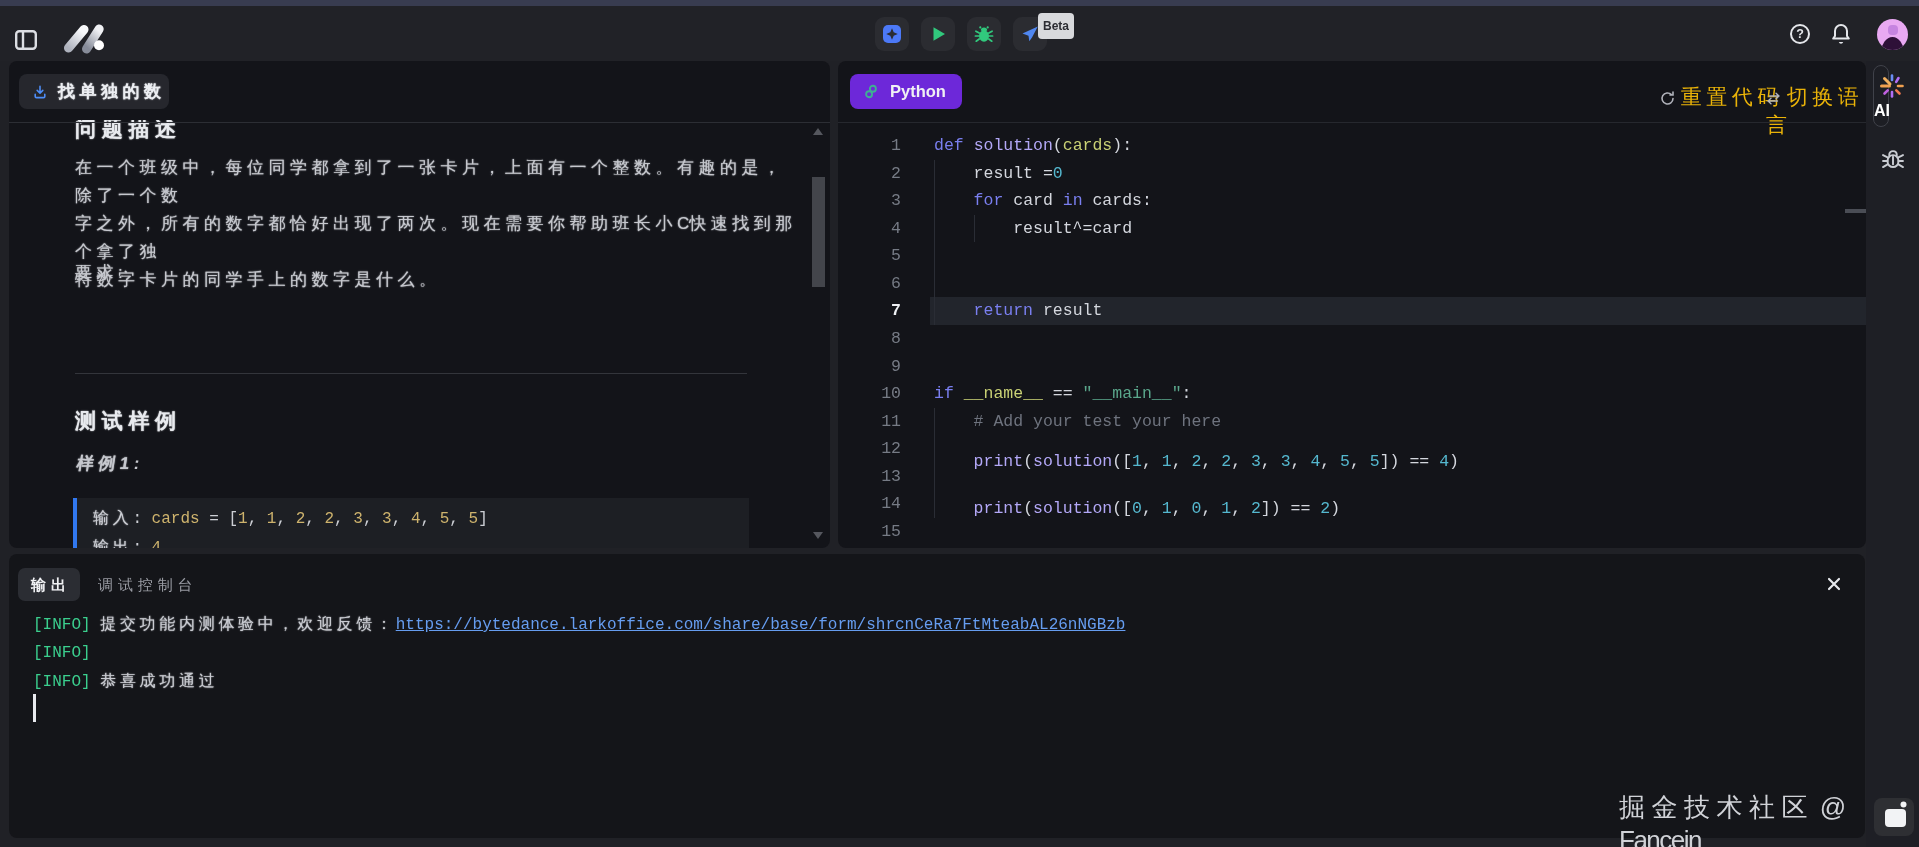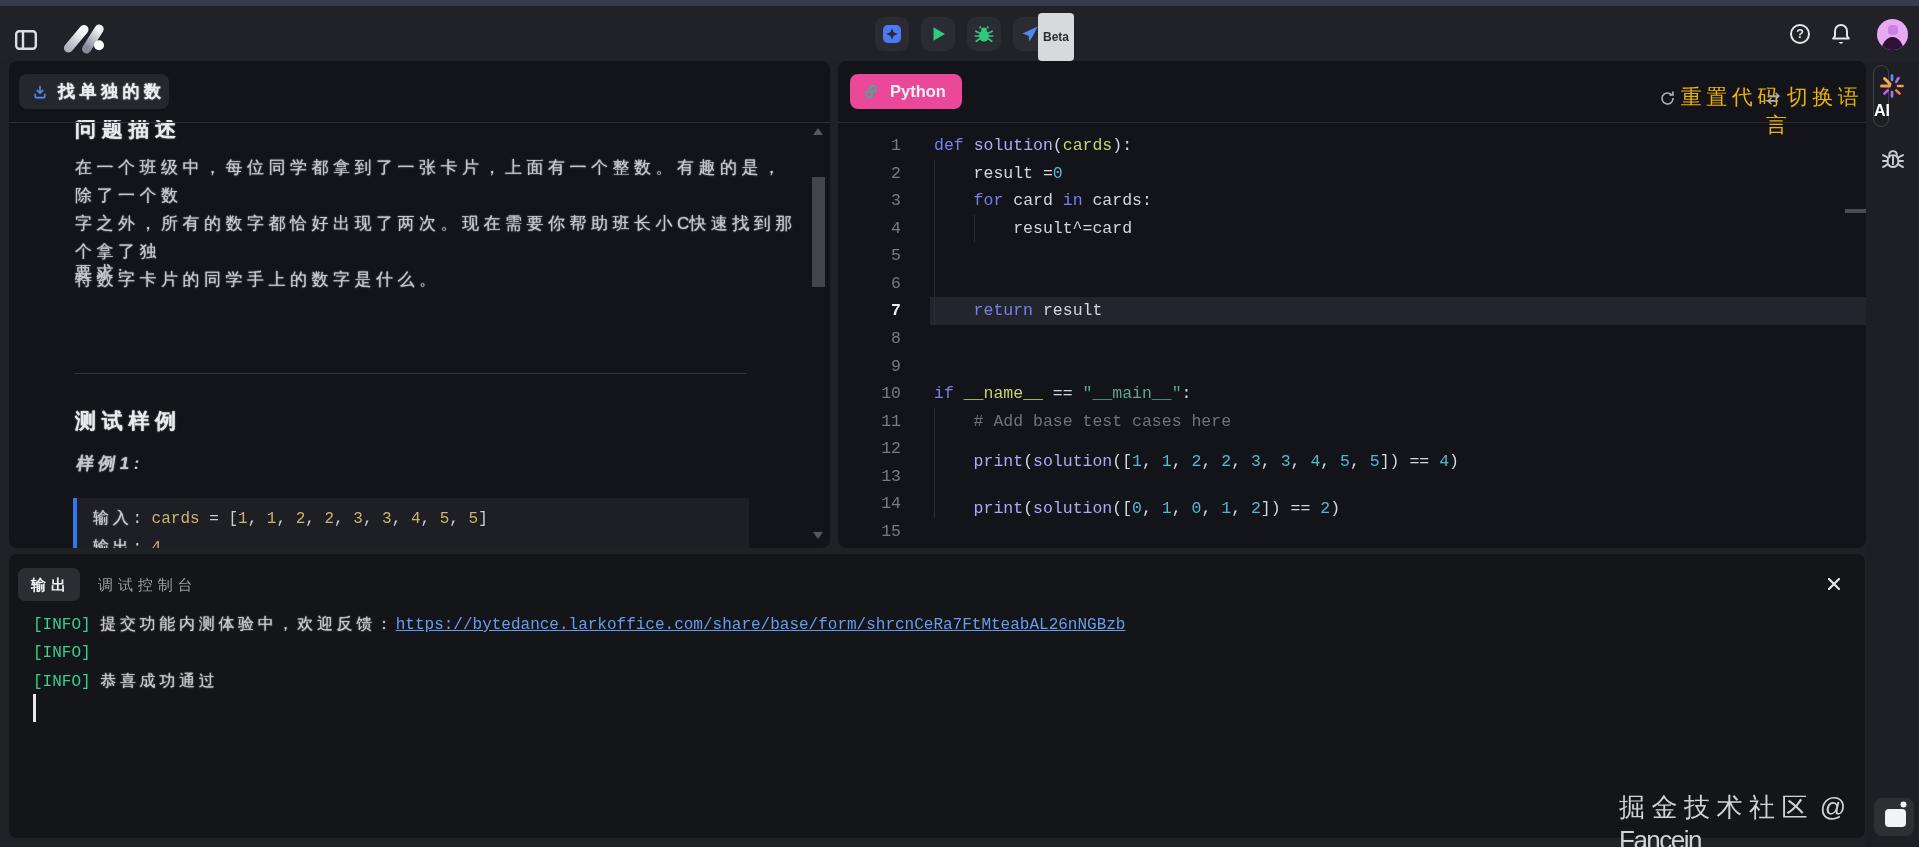--- a/index.html
+++ b/index.html
@@ -8,34 +8,34 @@
   .abs { position:absolute; }
   #stage { position:relative; width:1919px; height:847px; }
   .cjk { letter-spacing:4.5px; text-shadow:0 0 1.5px currentColor; }
   .cjkm { letter-spacing:3.7px; font-family:"Liberation Sans",sans-serif; text-shadow:0 0 1.5px currentColor; }
   
   #strip { left:0; top:0; width:1919px; height:6px; background:#383c50; }
   #header { left:0; top:6px; width:1919px; height:55px; background:#212227; }
   .toolbtn { position:absolute; top:11px; width:34px; height:34px; background:#2b2c31; border-radius:9px; }
   .toolbtn svg { position:absolute; left:7px; top:7px; }
   #beta { position:absolute; left:1038px; top:7px; background:#d8d9dc; color:#2c2d33;
-     font-size:12px; font-weight:bold; border-radius:4px; padding:17px 5px; }
+     font-size:12px; font-weight:bold; border-radius:4px; padding:6px 5px; }
   
   #lpanel { left:9px; top:61px; width:821px; height:487px; background:#131419; border-radius:8px; overflow:hidden; }
   #rpanel { left:838px; top:61px; width:1028px; height:487px; background:#131419; border-radius:8px; overflow:hidden; }
   #bpanel { left:9px; top:554px; width:1856px; height:284px; background:#141519; border-radius:8px; overflow:hidden; }
   
   #ltab { position:absolute; left:10px; top:13px; width:150px; height:35px; background:#26272d;
     border-radius:8px; color:#eceef2; font-weight:bold; font-size:17px; line-height:35px; }
   #ldivider { position:absolute; left:0; top:61px; width:821px; height:1px; background:#2c2e34; z-index:2; }
   #lcontent { position:absolute; left:0; top:59px; width:790px; height:430px; overflow:hidden;
     color:#c6c8ce; font-size:17px; }
   h2.doc { color:#e8eaee; font-size:21px; font-weight:bold; letter-spacing:5.7px; text-shadow:0 0 1.5px currentColor; }
   
-  #pychip { position:absolute; left:12px; top:13px; height:35px; background:#ec4899;
+  #pychip { position:absolute; left:12px; top:13px; height:35px; background:#6d28d9;
     border-radius:8px; color:#f0f1f4; font-weight:bold; font-size:16.5px; line-height:35px; padding:0 16px 0 40px; }
   #rdivider { position:absolute; left:0; top:61px; width:1028px; height:1px; background:#26282e; }
   .rtool { position:absolute; top:22px; color:#eab308; font-size:21px; }
   
   #editor { position:absolute; left:0; top:62px; width:1028px; height:427px;
     font-family:"Liberation Mono", monospace; font-size:16.5px; }
   .ln { position:absolute; width:63px; text-align:right; color:#767b85; line-height:27.57px; height:27.57px; }
   .cl { position:absolute; left:96px; white-space:pre; color:#d4d7de; line-height:27.57px; height:27.57px; }
   .kw { color:#7a7ff0; } .fn { color:#b3a8f7; } .pm { color:#c9d175; }
   .nm { color:#55b8cf; } .st { color:#5ba78c; } .cm { color:#6e737e; }
@@ -178,21 +178,21 @@
       <div class="ln" style="top:395px">15</div>
       <div class="iguide" style="left:96px;top:36.6px;height:165.4px"></div>
       <div class="iguide" style="left:136px;top:91.7px;height:27.6px"></div>
       <div class="iguide" style="left:96px;top:284.7px;height:110.3px"></div>
       <div class="cl" style="top:9px"><span class="kw">def</span> <span class="fn">solution</span>(<span class="pm">cards</span>):</div>
       <div class="cl" style="top:36.6px">    result =<span class="nm">0</span></div>
       <div class="cl" style="top:64.1px">    <span class="kw">for</span> card <span class="kw">in</span> cards:</div>
       <div class="cl" style="top:91.7px">        result^=card</div>
       <div class="cl" style="top:174.4px">    <span class="kw">return</span> result</div>
       <div class="cl" style="top:257.1px"><span class="kw">if</span> <span class="pm">__name__</span> == <span class="st">"__main__"</span>:</div>
-      <div class="cl" style="top:284.7px">    <span class="cm"># Add base test cases here</span></div>
+      <div class="cl" style="top:284.7px">    <span class="cm"># Add your test your here</span></div>
       <div class="cl" style="top:325px">    <span class="fn">print</span>(<span class="fn">solution</span>([<span class="nm">1</span>, <span class="nm">1</span>, <span class="nm">2</span>, <span class="nm">2</span>, <span class="nm">3</span>, <span class="nm">3</span>, <span class="nm">4</span>, <span class="nm">5</span>, <span class="nm">5</span>]) == <span class="nm">4</span>)</div>
       <div class="cl" style="top:372px">    <span class="fn">print</span>(<span class="fn">solution</span>([<span class="nm">0</span>, <span class="nm">1</span>, <span class="nm">0</span>, <span class="nm">1</span>, <span class="nm">2</span>]) == <span class="nm">2</span>)</div>
     </div>
     <div style="position:absolute;left:1007px;top:148px;width:21px;height:4px;background:#4a4d55"></div>
   </div>
   <div id="bpanel" class="abs">
     <div class="btab-on"><span style="letter-spacing:4.9px;margin-left:4px">输出</span></div>
     <div class="btab-off"><span style="letter-spacing:4.9px">调试控制台</span></div>
     <svg width="14" height="14" viewBox="0 0 14 14" style="position:absolute;left:1818px;top:23px">
         <path d="M2 2L12 12M12 2L2 12" stroke="#e6e8ec" stroke-width="2.2" stroke-linecap="round"></path>

